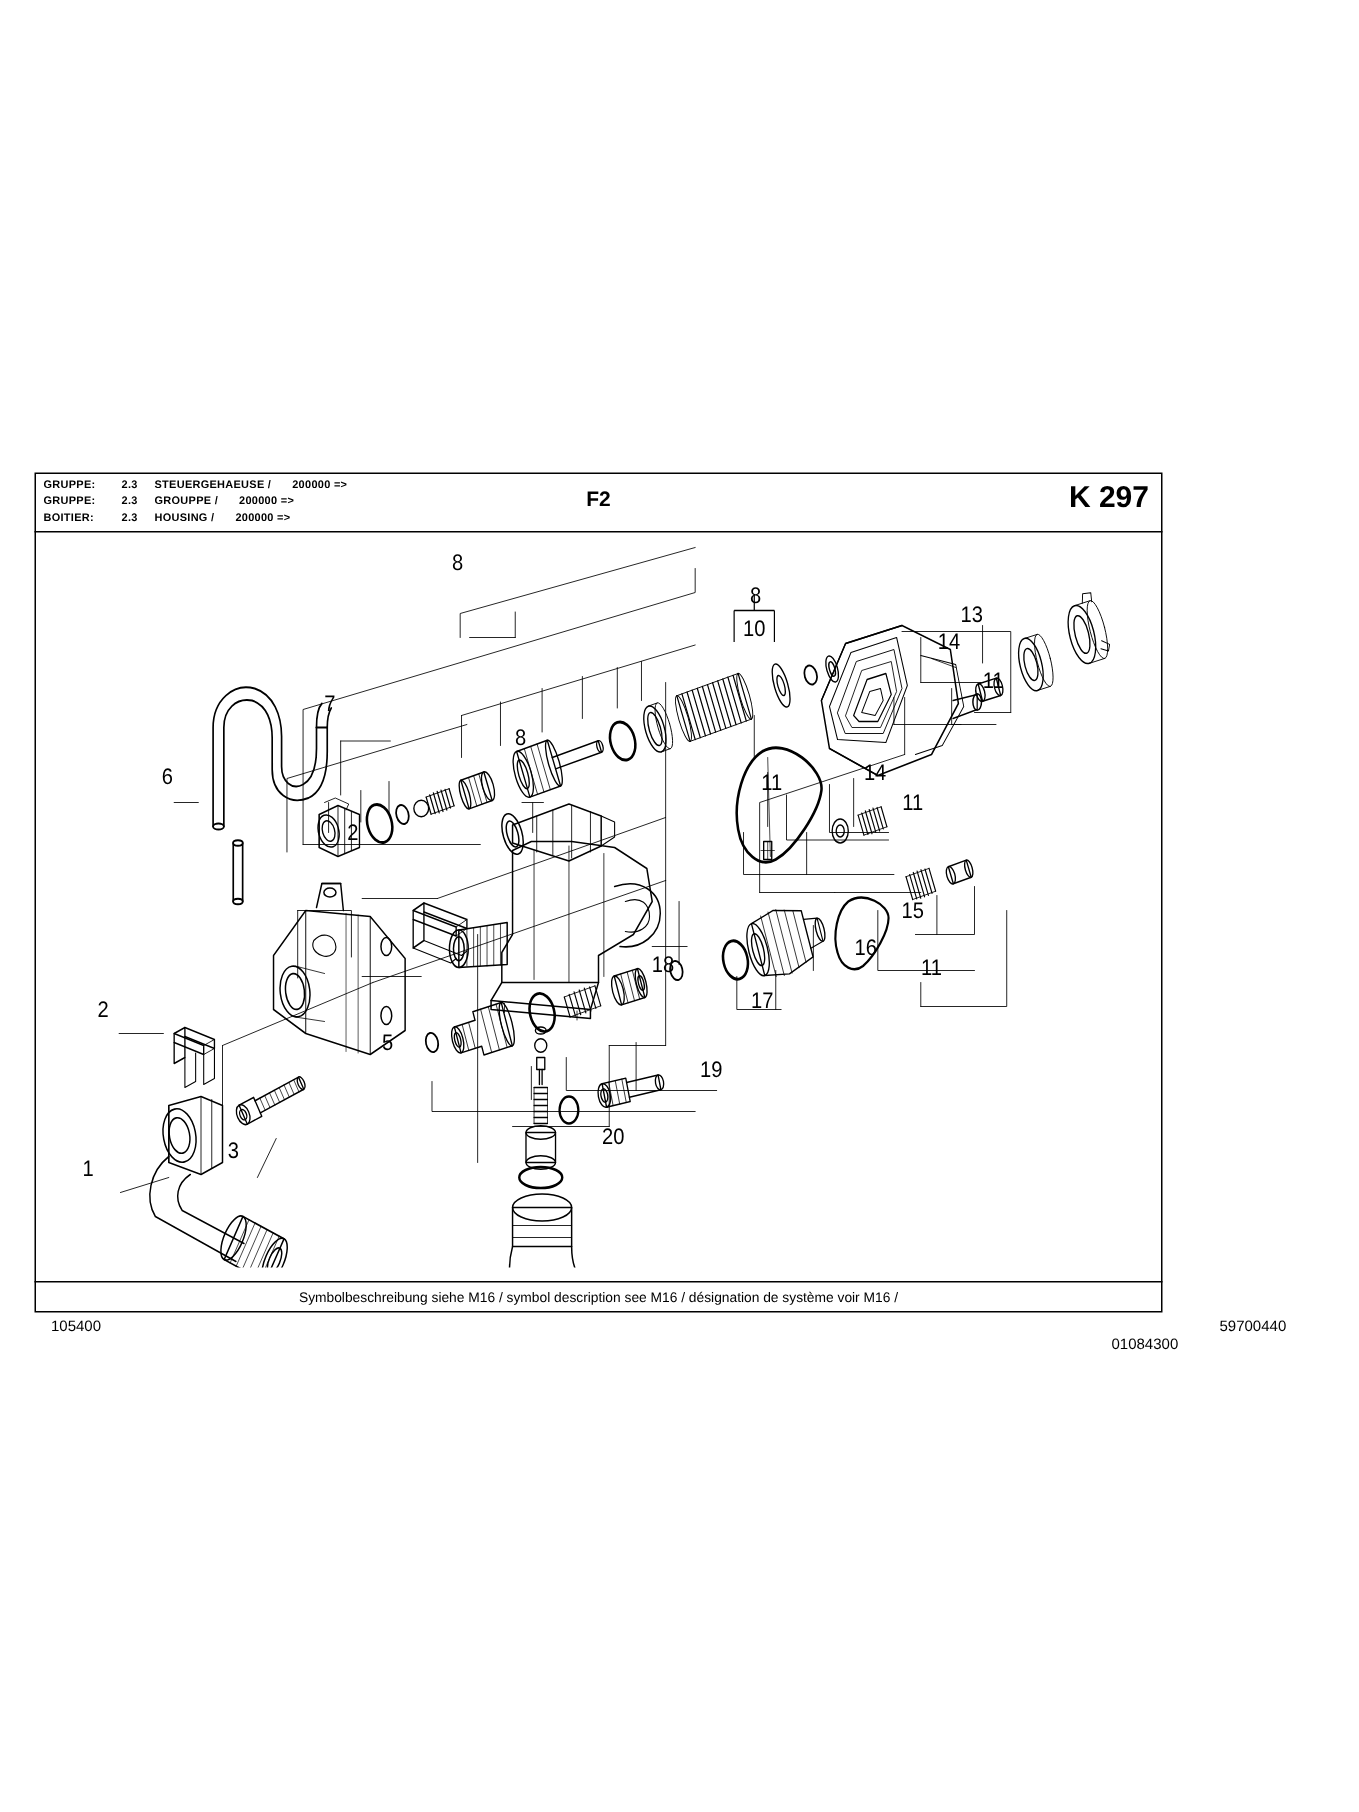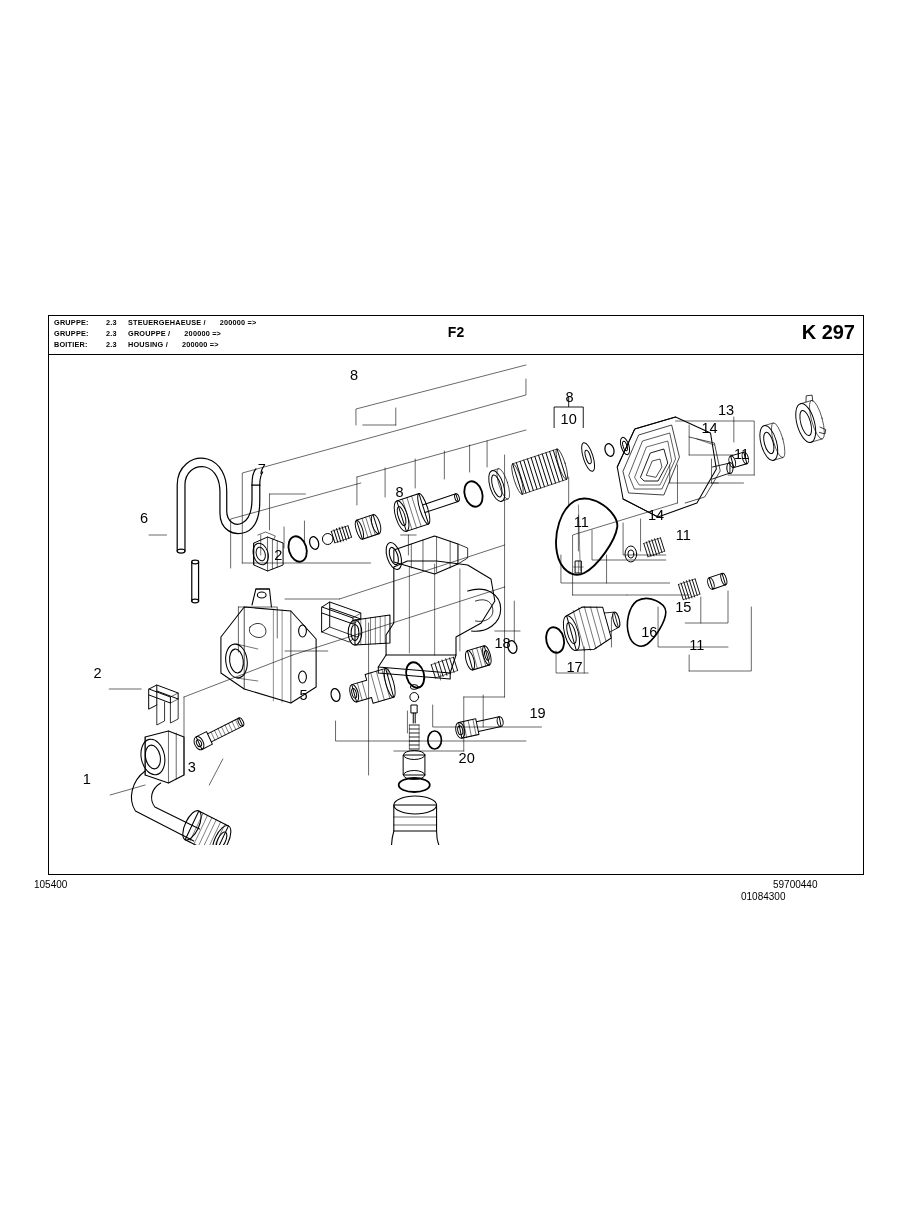--- a/index.html
+++ b/index.html
@@ -6,22 +6,22 @@
   html,body{margin:0;padding:0;background:#ffffff;}
   body{
     width:906px;height:1208px;
     font-family:"Liberation Sans","DejaVu Sans",sans-serif;
     color:#000;
     overflow:hidden;
     position:relative;
   }
   #sheet{
     position:absolute;
-    left:48px; top:315px;
-    width:816px; height:560px;
+    left:23px; top:315px;
+    width:752px; height:560px;
     box-sizing:border-box;
   }
   .frame-outer{
     position:absolute; left:0; top:0; right:0; bottom:0;
     border:1.6px solid #000;
     box-sizing:border-box;
   }
   
   .hdr{
     position:absolute; left:0; top:0; width:100%; height:40px;
@@ -60,21 +60,21 @@
     font-size:9.2px;
     line-height:21px;
   }
   
   .footcodes{
     position:absolute; left:33px; top:879px; width:840px; height:20px;
     font-size:10px;
   }
   .footcodes .lft{position:absolute;left:1px;top:0;}
   .footcodes .c1{position:absolute;left:708px;top:12px;}
-  .footcodes .c2{position:absolute;left:740px;top:0;text-align:right;}
+  .footcodes .c2{position:absolute;left:780px;top:0;text-align:right;}
   
   text.cal{font-family:"Liberation Sans","DejaVu Sans",sans-serif;font-size:15px;fill:#000;}
 </style>
 </head>
 <body>
 
 <div id="sheet">
   <div class="frame-outer"></div>
 
   <div class="hdr">
@@ -658,19 +658,20 @@
           <text class="cal" x="504" y="363" text-anchor="middle">19</text>
           <text class="cal" x="431" y="408" text-anchor="middle">20</text>
           <g fill="none" stroke="#000" stroke-width="0.9">
             <path d="M521 52 L521 73 M551 52 L551 73 M521 52 L551 52"></path>
           </g>
           <path d="M536 41 L536 52" stroke="#000" stroke-width="0.9" fill="none"></path>
         </g>
   </svg>
   </div>
 
+  <div class="note">Symbolbeschreibung siehe M16 / symbol description see M16 / désignation de système voir M16 /</div>
 </div>
 
 <div class="footcodes">
   <span class="lft">105400</span>
   <span class="c1">01084300</span>
   <span class="c2">59700440</span>
 </div>
 
 </body></html>

